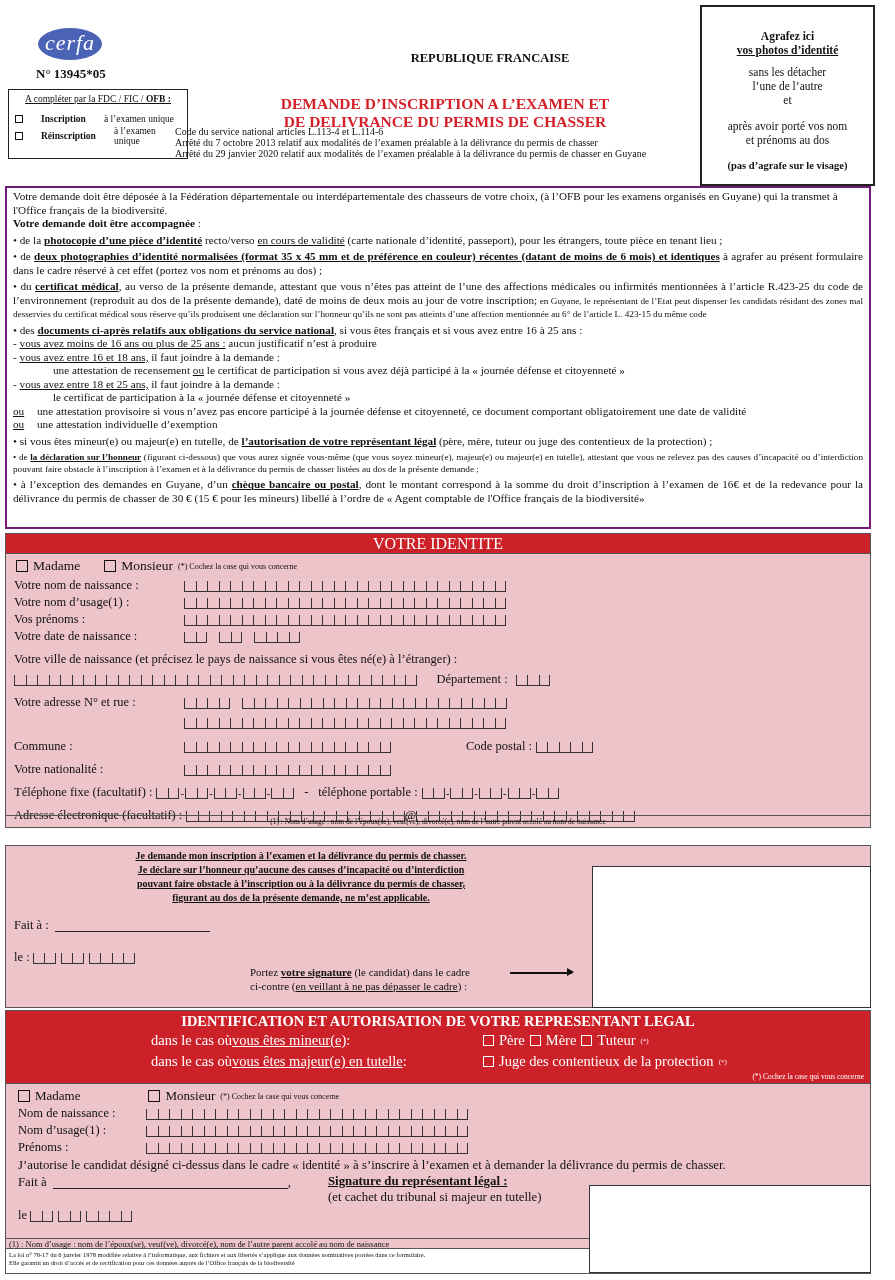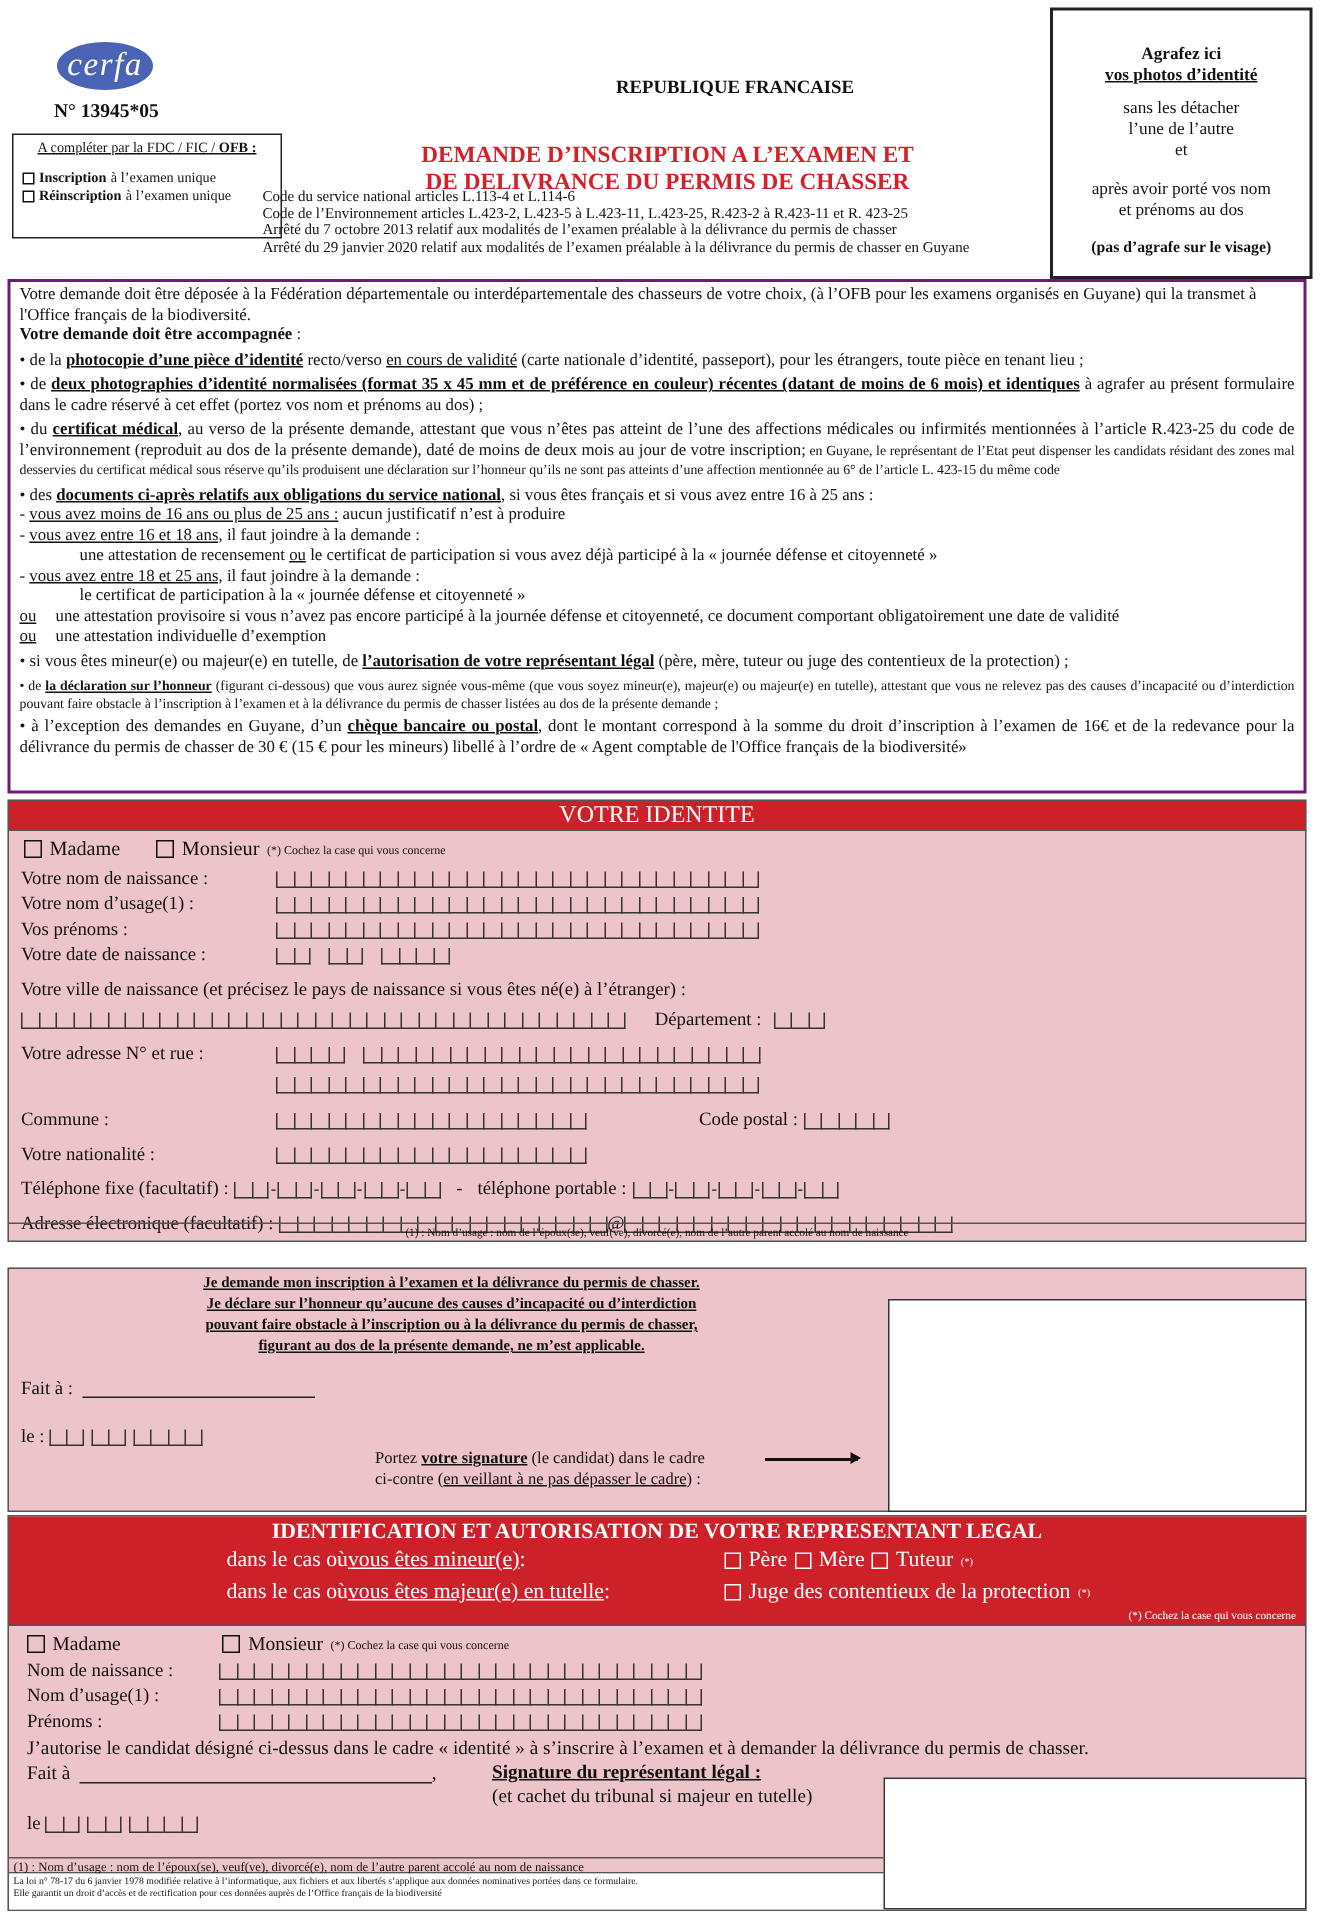--- a/index.html
+++ b/index.html
@@ -7,21 +7,21 @@
   body { font-family: "Liberation Serif", "DejaVu Serif", serif; color: #111; position: relative; }
   .abs { position: absolute; }
   u, .ul { text-decoration: underline; }
   b { font-weight: bold; }
 
   
   .cerfa-logo { left: 38px; top: 28px; width: 64px; height: 32px; background: #4a63b5; border-radius: 50%; color: #fff; font-style: italic; font-size: 22px; text-align: center; line-height: 30px; font-family: "Liberation Serif", serif; letter-spacing: 1px; }
   .cerfa-num { left: 36px; top: 66px; font-size: 13px; font-weight: bold; }
   .fdc-box { left: 8px; top: 89px; width: 180px; height: 70px; border: 1.5px solid #222; font-size: 9.5px; padding: 4px 6px; }
   .fdc-title { text-align: center; text-decoration: underline; margin-bottom: 10px; }
-  .fdc-line { display: flex; align-items: center; gap: 3px; margin-bottom: 2px; }
+  .fdc-line { display: flex; align-items: center; gap: 18px; margin-bottom: 2px; }
   .chk { display: inline-block; width: 8px; height: 8px; border: 1.2px solid #111; background: transparent; flex: none; }
   .chk-lg { width: 12px; height: 12px; border: 1.8px solid #111; }
 
   .rep { left: 290px; top: 51px; width: 400px; text-align: center; font-size: 12.5px; font-weight: bold; }
   .title { left: 230px; top: 80px; width: 430px; text-align: center; color: #d42029; font-size: 15.5px; font-weight: bold; line-height: 18px; margin-top: 15px; }
   .codes { left: 175px; top: 126px; width: 510px; text-align: left; font-size: 10px; line-height: 11.2px; }
 
   .photo-box { left: 700px; top: 5px; width: 175px; height: 181px; border: 2px solid #222; text-align: center; font-size: 11.5px; padding-top: 22px; line-height: 14px; }
   .photo-box .p1 { font-weight: bold; }
   .photo-box .p2 { font-weight: bold; text-decoration: underline; margin-bottom: 8px; }
@@ -88,21 +88,20 @@
     </div>
 </div>
 
 <div class="abs rep">REPUBLIQUE FRANCAISE</div>
 <div class="abs title">
   <div>DEMANDE D’INSCRIPTION A L’EXAMEN ET</div>
   <div>DE DELIVRANCE DU PERMIS DE CHASSER</div>
 </div>
 <div class="abs codes">
   <div>Code du service national articles L.113-4 et L.114-6</div>
-  <div>Code de l’Environnement articles L.423-2, L.423-5 à L.423-11, L.423-25, R.423-2 à R.423-11 et R. 423-25</div>
   <div>Arrêté du 7 octobre 2013 relatif aux modalités de l’examen préalable à la délivrance du permis de chasser</div>
   <div>Arrêté du 29 janvier 2020 relatif aux modalités de l’examen préalable à la délivrance du permis de chasser en Guyane</div>
 </div>
 
 <div class="abs photo-box">
   <div class="p1">Agrafez ici</div>
   <div class="p2">vos photos d’identité</div>
   <div>sans les détacher</div>
   <div>l’une de l’autre</div>
   <div class="p3">et</div>

